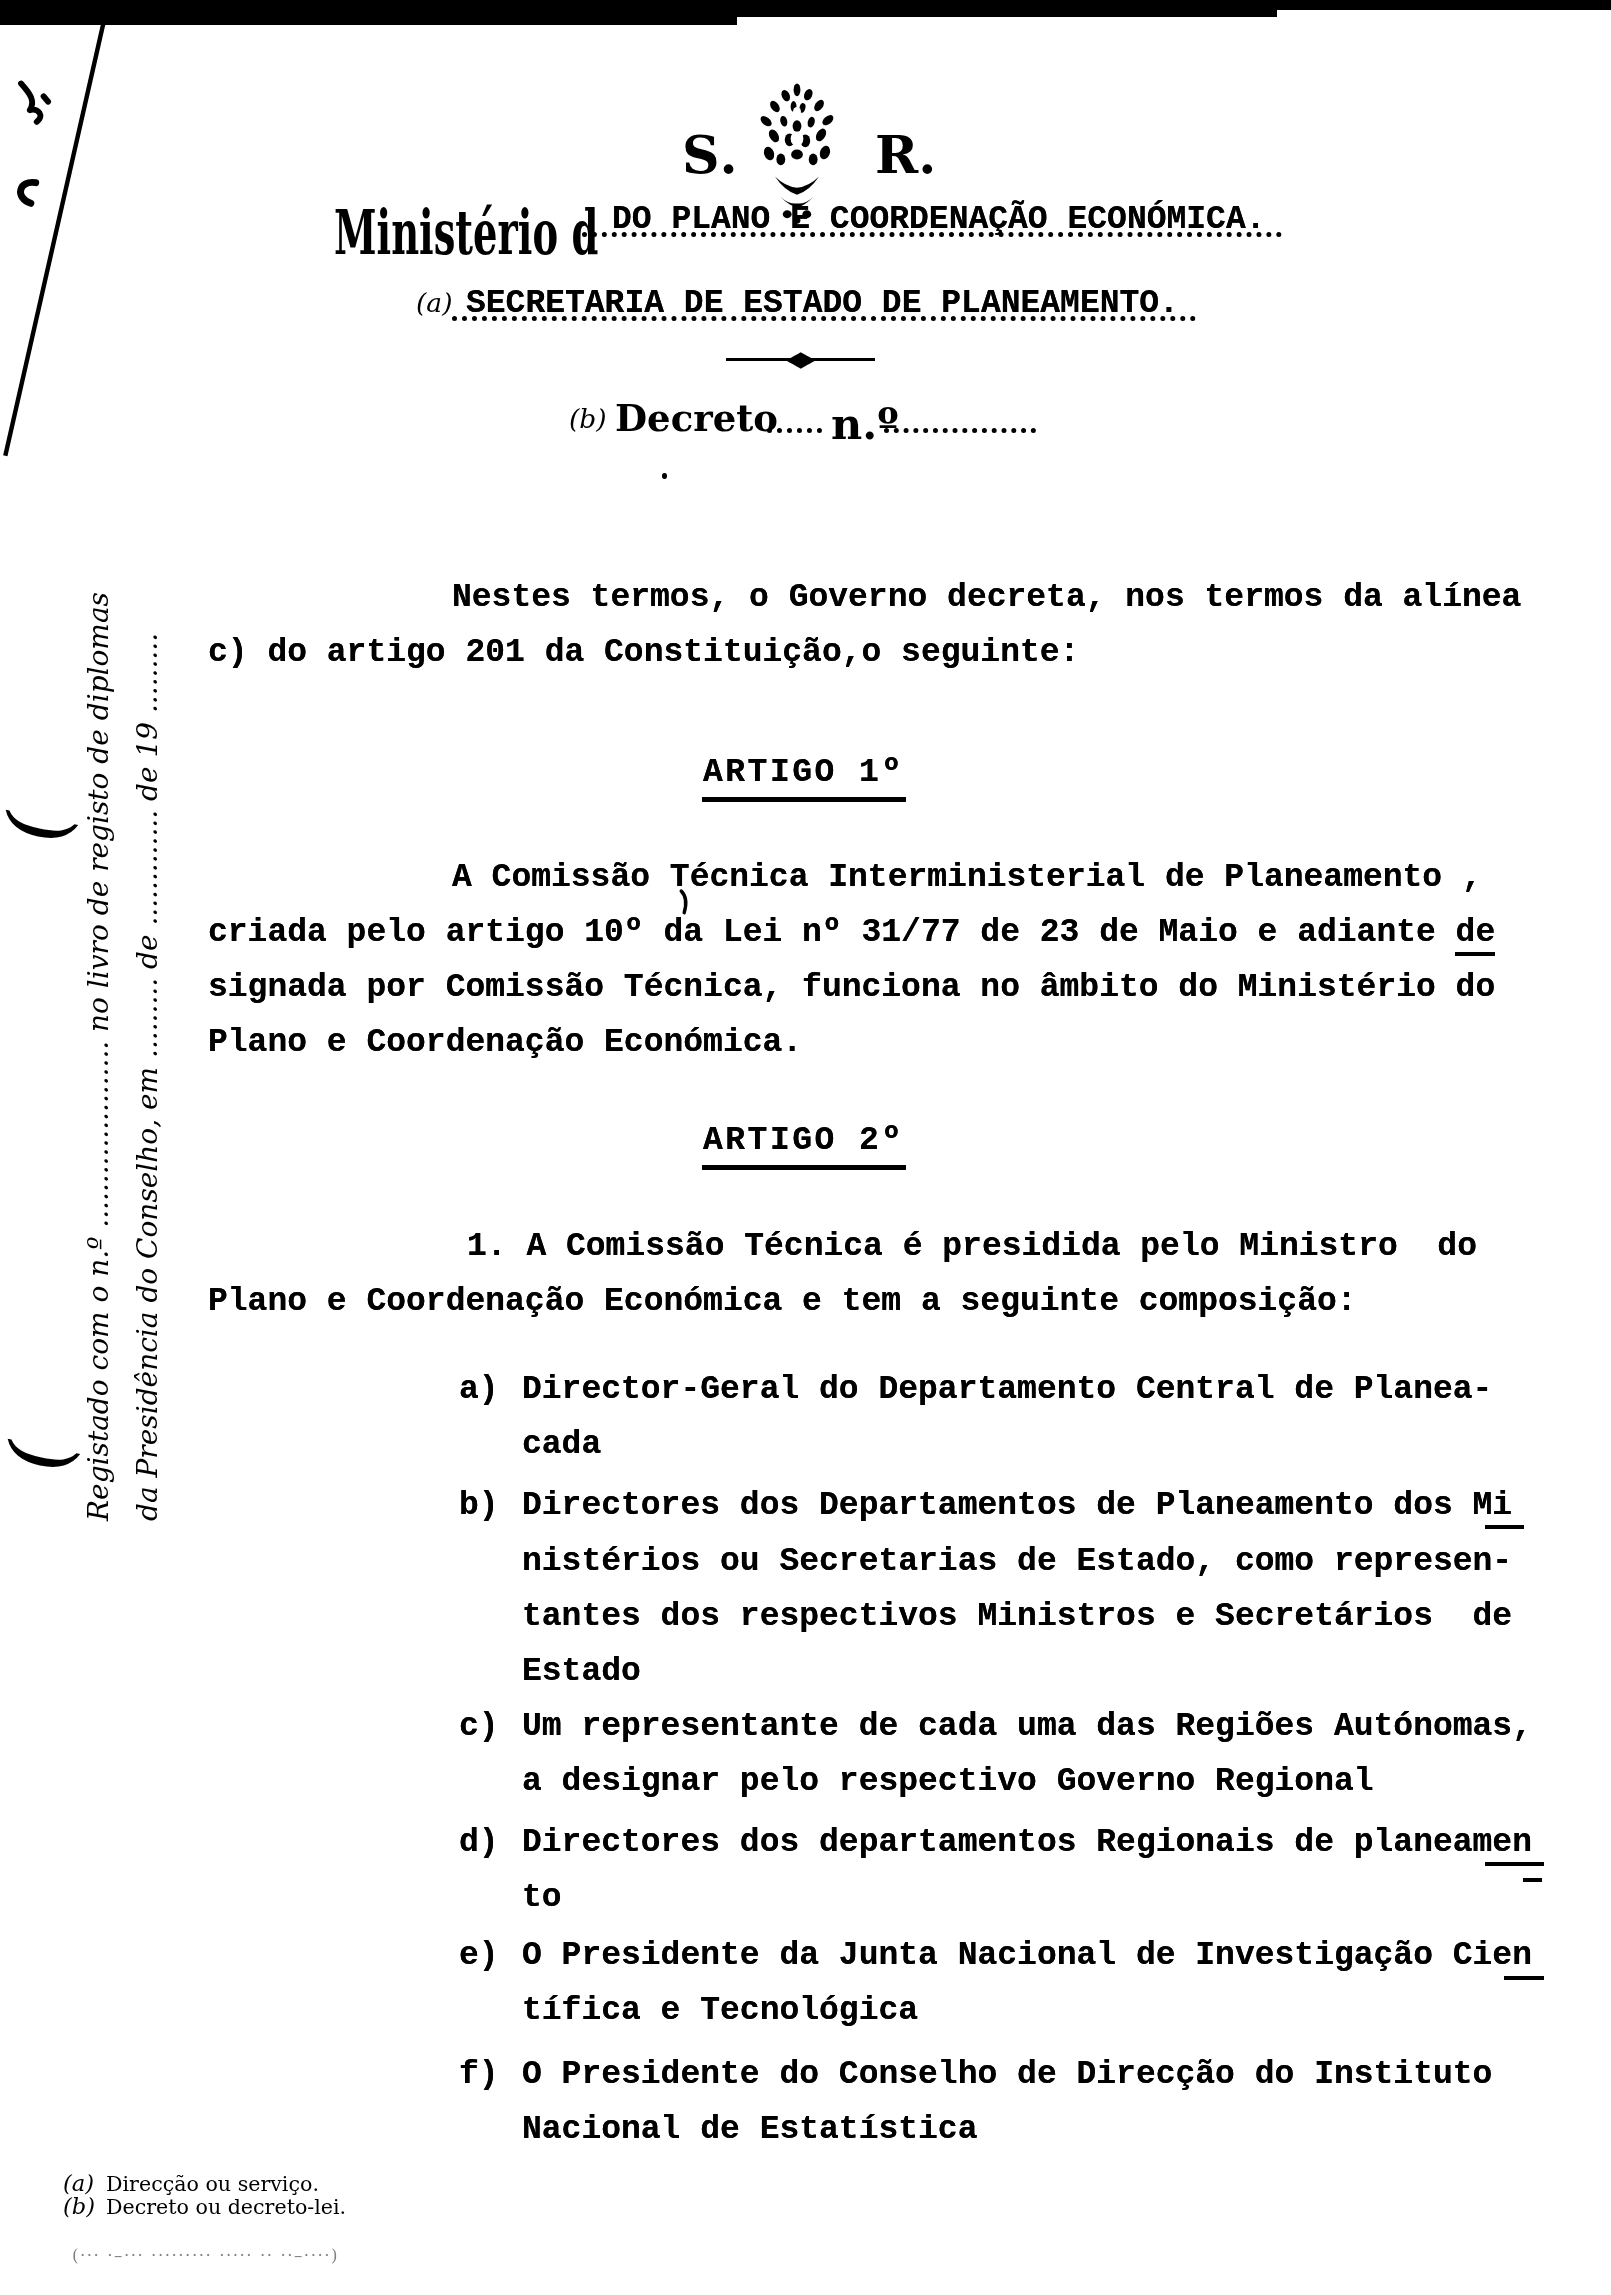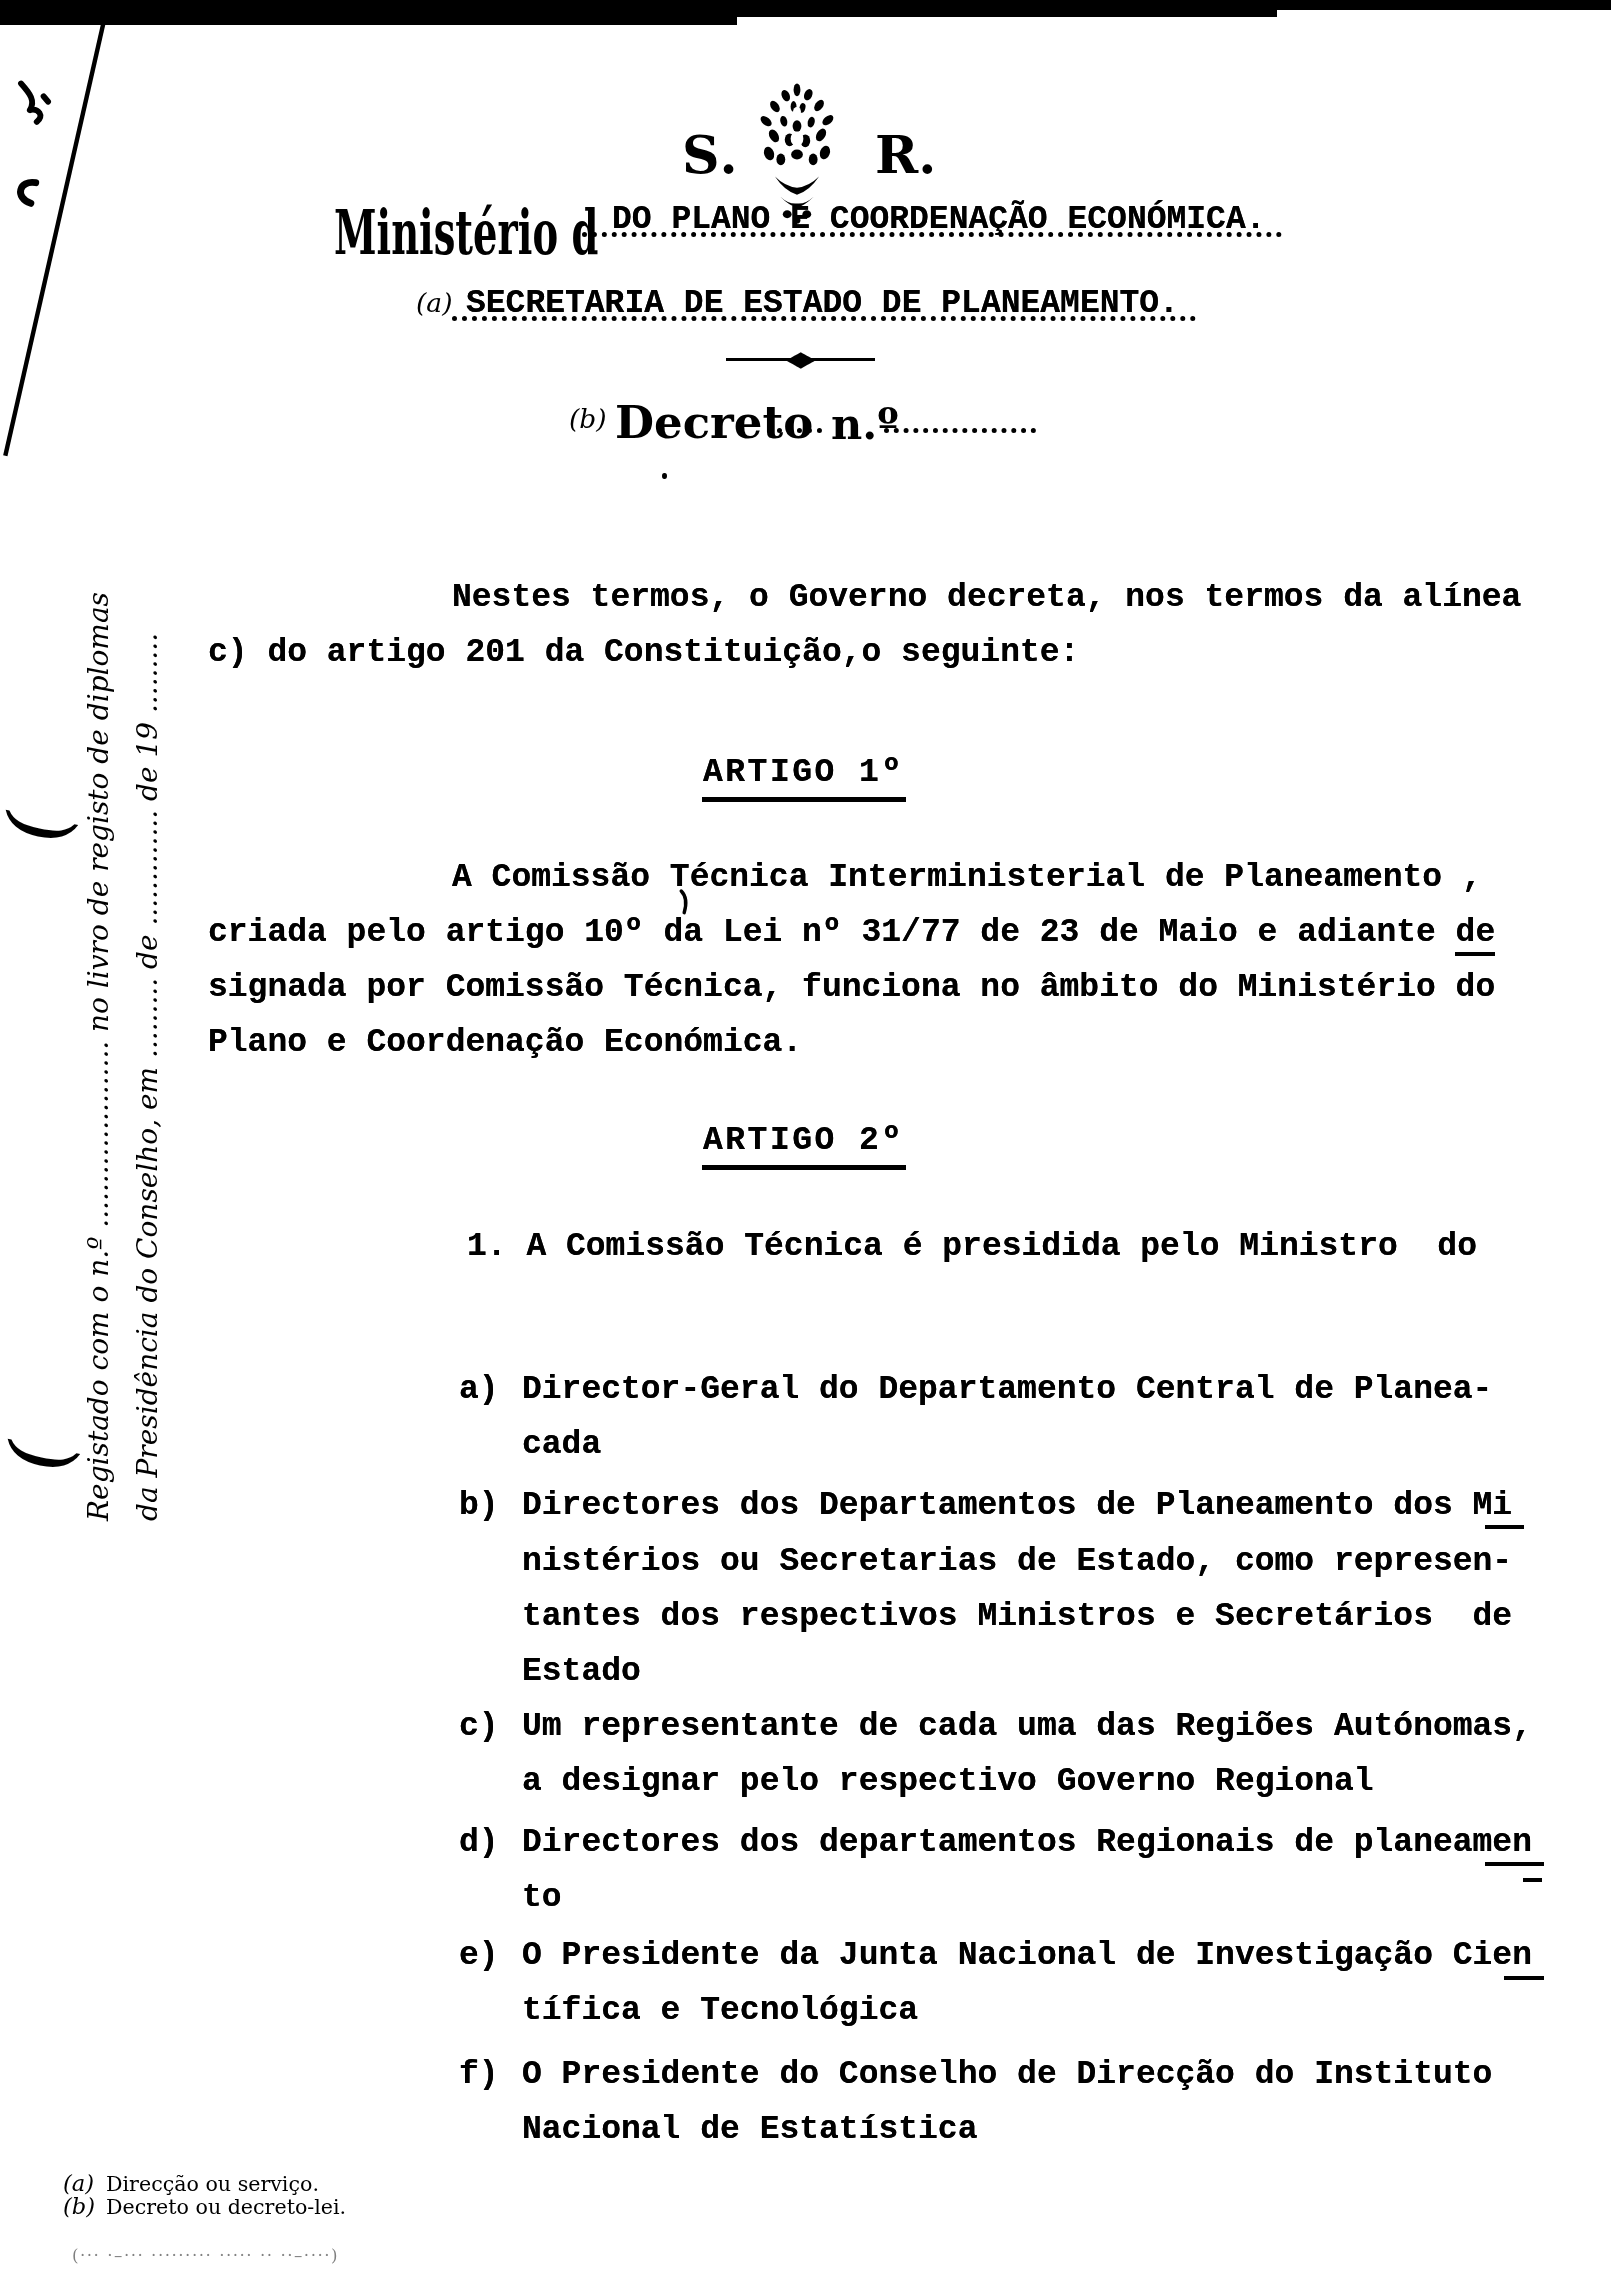--- a/index.html
+++ b/index.html
@@ -80,21 +80,21 @@
   <div class="dot" style="left:452px;top:316px;width:744px"></div>
   <div class="t" style="left:466px;top:285px">SECRETARIA DE ESTADO DE PLANEAMENTO.</div>
 
   <div class="divider">
     <span class="dline"></span>
     <span class="ddiamond">◆</span>
     <span class="dline"></span>
   </div>
 
   <span class="serif it" style="left:569px;top:403px;font-size:26.5px">(b)</span>
-  <span class="serif" style="left:615px;top:396px;font-size:45px;font-weight:700">Decreto</span>
+  <span class="serif" style="left:615px;top:396px;font-size:37px;font-weight:700">Decreto</span>
   <div class="dot" style="left:767px;top:428px;width:55px"></div>
   <span class="serif" style="left:831px;top:399px;font-size:43px;font-weight:700">n.º</span>
   <div class="dot" style="left:884px;top:428px;width:152px"></div>
   <div class="inkdot" style="left:662px;top:473px"></div>
 
   <div class="rot">
     <div>Registado com o n.º ..................... no livro de registo de diplomas</div>
     <div>da Presidência do Conselho, em ......... de ............. de 19 .........</div>
   </div>
   <span class="paren" style="left:20.6px;top:786px">(</span>
@@ -109,20 +109,21 @@
   <div class="t" style="left:452px;top:859px">A Comissão Técnica Interministerial de Planeamento ,</div>
   <div class="t" style="left:208px;top:914px">criada pelo artigo 10º da Lei nº 31/77 de 23 de Maio e adiante de</div>
   <div class="bar" style="left:1455px;top:952px;width:40px;height:3.9px"></div>
   <div class="t" style="left:208px;top:969px">signada por Comissão Técnica, funciona no âmbito do Ministério do</div>
   <div class="t" style="left:208px;top:1024px">Plano e Coordenação Económica.</div>
 
   <div class="t h" style="left:703px;top:1122px">ARTIGO 2º</div>
   <div class="bar" style="left:702px;top:1165px;width:204px;height:4.9px"></div>
 
   <div class="t" style="left:467px;top:1228px">1. A Comissão Técnica é presidida pelo Ministro  do</div>
+  <div class="t" style="left:208px;top:1283px">Plano e Coordenação Económica e tem a seguinte composição:</div>
 
   <div class="t" style="left:459px;top:1371px">a)</div>
   <div class="t" style="left:522px;top:1371px">Director-Geral do Departamento Central de Planea-</div>
   <div class="t" style="left:522px;top:1426px">cada</div>
 
   <div class="t" style="left:459px;top:1487px">b)</div>
   <div class="t" style="left:522px;top:1487px">Directores dos Departamentos de Planeamento dos Mi</div>
   <div class="bar" style="left:1485px;top:1525px;width:39px;height:3.9px"></div>
   <div class="t" style="left:522px;top:1543px">nistérios ou Secretarias de Estado, como represen-</div>
   <div class="t" style="left:522px;top:1598px">tantes dos respectivos Ministros e Secretários  de</div>

